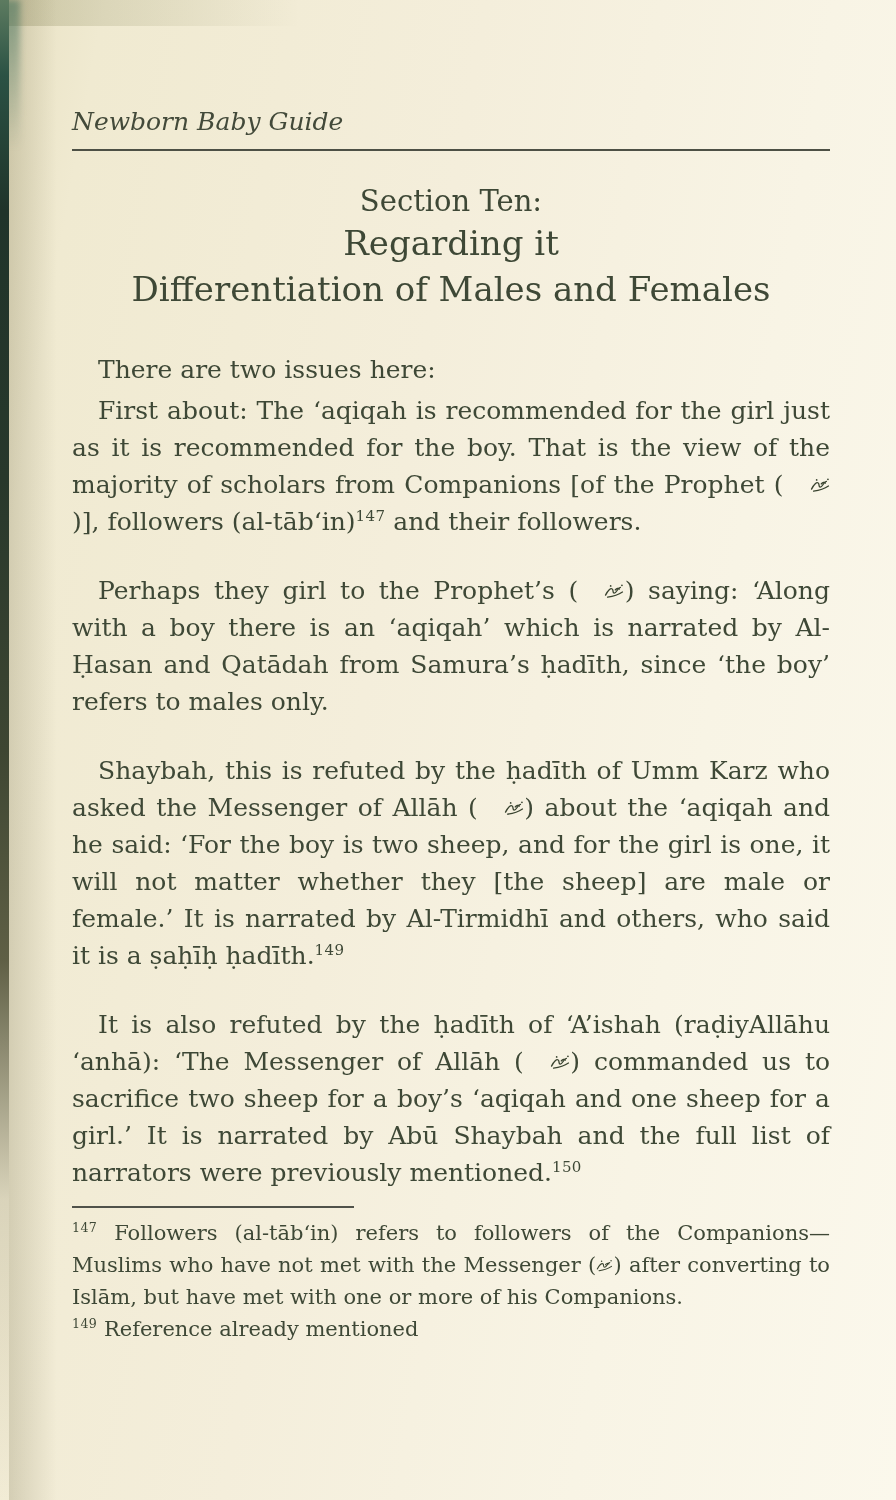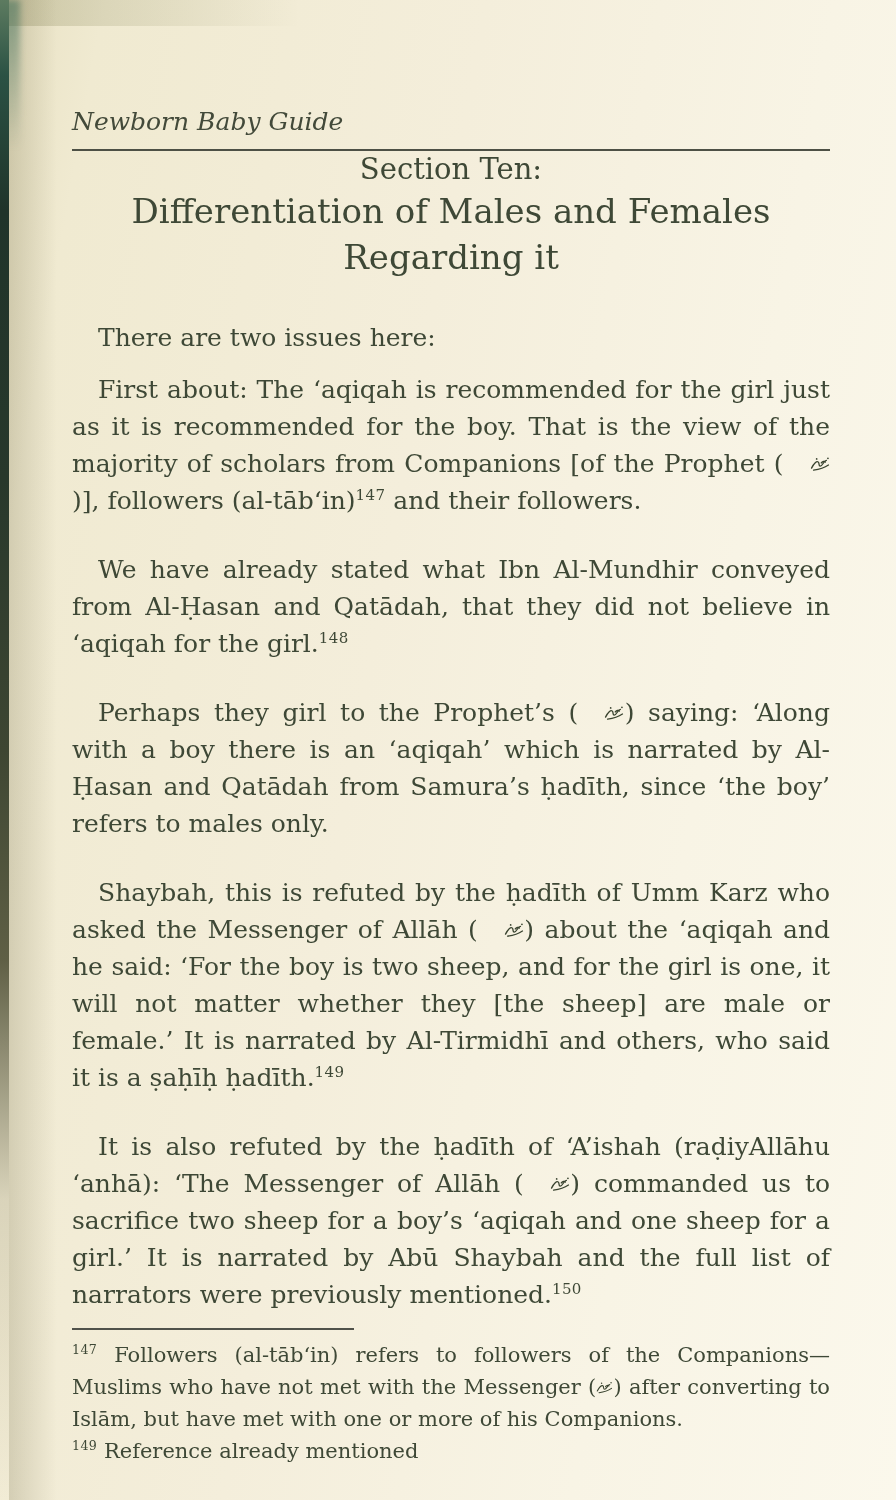--- a/index.html
+++ b/index.html
@@ -31,31 +31,31 @@
     background: linear-gradient(90deg, rgba(92,86,48,0.20), rgba(92,86,48,0));
   }
   .content { position: absolute; left: 72px; width: 758px; top: 0; z-index: 4; }
 
   .running-header {
     margin-top: 106px; text-align: left;
     font-style: italic; font-size: 25px; line-height: 32px; color: #434a3a;
   }
   .header-rule { border: none; border-top: 2px solid #4d5045; margin: 11px 0 0 0; }
 
-  .section { text-align: center; }
+  .section { margin-top: 32px; text-align: center; }
   .kicker { font-size: 29px; line-height: 36px; }
   .title  { font-size: 34px; line-height: 43px; margin-top: 3px; }
 
   .body { margin-top: 40px; }
   p.body-para {
     margin: 32px 0 0 0;
     font-size: 25px; line-height: 37px;
     text-align: justify; text-indent: 26px;
   }
-  p.body-para:first-child, p.body-para.tight { margin-top: 15px; }
+  p.body-para:first-child, p.body-para.tight { margin-top: 4px; }
 
   .it { }
   sup { font-size: 0.6em; line-height: 0; vertical-align: super; letter-spacing: 0.4px; }
 
   .pbuh { display: inline-block; color: #39432f; }
   .pbuh svg { width: 0.82em; height: 0.72em; vertical-align: -0.04em; }
 
   .fn-rule { border: none; border-top: 2px solid #50524a; width: 282px; margin: 15px 0 0 0; }
   .footnotes { margin-top: 9px; }
   p.footnote { margin: 0; font-size: 21px; line-height: 32px; text-align: justify; }
@@ -67,34 +67,33 @@
 <div class="gutter-top-blob"></div>
 <div class="top-tint"></div>
 <div class="gutter-shadow"></div>
 
 <div class="content">
   <div class="running-header">Newborn Baby Guide</div>
   <hr class="header-rule">
 
   <div class="section">
     <div class="kicker">Section Ten:</div>
+    <div class="title">Regarding it</div>
     <div class="title">Differentiation of Males and Females</div>
-    <div class="title">Regarding it</div>
   </div>
 
   <div class="body" id="paragraphs">
       <p class="body-para"><span>There are two issues here:</span></p>
       <p class="body-para tight"><span>First about: The </span><span class="it">‘aqiqah</span><span> is recommended for the girl just as it is recommended for the boy. That is the view of the majority of scholars from Companions [of the Prophet (</span><span class="pbuh"><svg viewBox="0 0 40 32" fill="none" stroke="currentColor" stroke-width="2.6" stroke-linecap="round">
             <path d="M3 24 C8 14, 13 10, 16 12 C19 14, 16 20, 20 20 C25 20, 26 10, 32 9"></path>
             <path d="M7 28 C15 27, 26 25, 36 18"></path>
             <path d="M22 14 C24 11, 28 10, 30 12"></path>
             <circle cx="35" cy="5" r="1.7" fill="currentColor" stroke="none"></circle>
             <circle cx="13" cy="6" r="1.7" fill="currentColor" stroke="none"></circle>
           </svg></span><span>)], followers (</span><span class="it">al-tāb‘in</span><span>)</span><sup>147</sup><span> and their followers.</span></p>
-      <p class="body-para"><span>We have already stated what Ibn Al-Mundhir conveyed from Al-Ḥasan and Qatādah, that they did not believe in </span><span class="it">‘aqiqah</span><span> for the girl.</span><sup>148</sup></p>
       <p class="body-para"><span>Perhaps they girl to the Prophet’s (</span><span class="pbuh"><svg viewBox="0 0 40 32" fill="none" stroke="currentColor" stroke-width="2.6" stroke-linecap="round">
             <path d="M3 24 C8 14, 13 10, 16 12 C19 14, 16 20, 20 20 C25 20, 26 10, 32 9"></path>
             <path d="M7 28 C15 27, 26 25, 36 18"></path>
             <path d="M22 14 C24 11, 28 10, 30 12"></path>
             <circle cx="35" cy="5" r="1.7" fill="currentColor" stroke="none"></circle>
             <circle cx="13" cy="6" r="1.7" fill="currentColor" stroke="none"></circle>
           </svg></span><span>) saying: ‘Along with a boy there is an </span><span class="it">‘aqiqah’</span><span> which is narrated by Al-Ḥasan and Qatādah from Samura’s ḥadīth, since ‘the boy’ refers to males only.</span></p>
       <p class="body-para"><span>Shaybah, this is refuted by the ḥadīth of Umm Karz who asked the Messenger of Allāh (</span><span class="pbuh"><svg viewBox="0 0 40 32" fill="none" stroke="currentColor" stroke-width="2.6" stroke-linecap="round">
             <path d="M3 24 C8 14, 13 10, 16 12 C19 14, 16 20, 20 20 C25 20, 26 10, 32 9"></path>
             <path d="M7 28 C15 27, 26 25, 36 18"></path>

